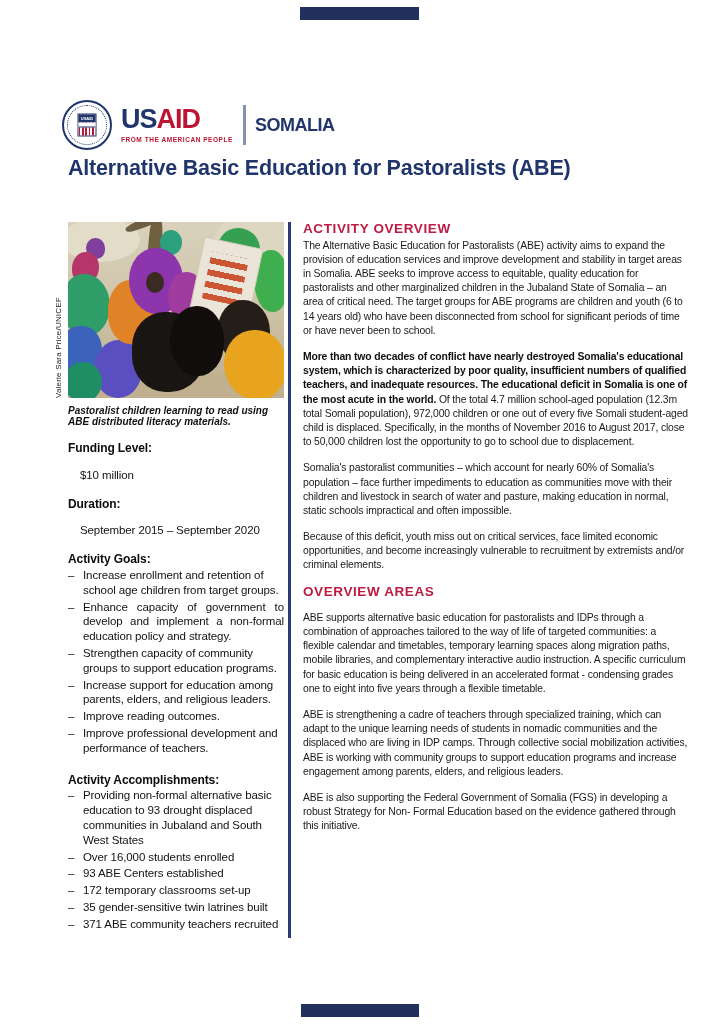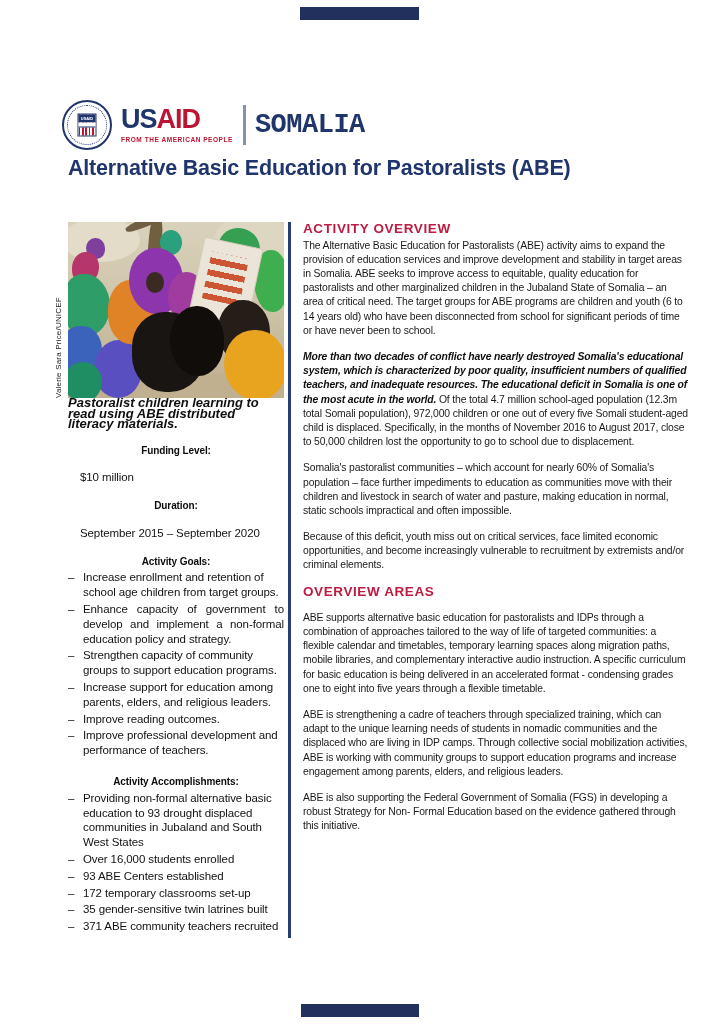--- a/index.html
+++ b/index.html
@@ -23,54 +23,54 @@
   .seal::before{content:""; position:absolute; inset:3px; border:1px dotted var(--navy); border-radius:50%;}
   .shield{position:absolute; left:50%; top:50%; transform:translate(-50%,-50%); width:17px; height:21px; border:0.5px solid var(--navy); background:
     repeating-linear-gradient(90deg, var(--red) 0 1.6px, #fff 1.6px 3.4px);}
   .shield .chief{position:absolute; left:0; top:0; width:100%; height:8px; background:var(--navy); color:#fff; font-size:4px; font-weight:bold; text-align:center; line-height:8px; letter-spacing:0;}
   .shield .band{position:absolute; left:0; top:8px; width:100%; height:4px; background:#fff; border-bottom:1px solid var(--navy);}
   .wordmark{margin-left:9px; line-height:1;}
   .wordmark .big{font-size:27px; font-weight:bold; letter-spacing:-1px; color:var(--navy);}
   .wordmark .big .aid{color:var(--red);}
   .wordmark .tag{font-size:6.5px; color:var(--red); letter-spacing:0.55px; margin-top:4px; font-weight:bold;}
   .logo-sep{width:3px; height:40px; background:#8593AC; margin:0 9px 0 10px; flex:none;}
-  .mission{font-size:27px; font-weight:bold; letter-spacing:-0.5px; color:var(--navy); line-height:1;font-family:Liberation Mono, monospace;}
+  .mission{font-size:18px; font-weight:bold; letter-spacing:-0.5px; color:var(--navy); line-height:1;}
 
   
   .doc-title{position:absolute; left:68px; top:156px; width:620px; font-size:21.5px; font-weight:bold; color:var(--navy); letter-spacing:-0.2px;}
 
   
   .col-divider{position:absolute; left:288px; top:222px; width:2.5px; height:716px; background:var(--divider);}
 
   .left-col{position:absolute; left:68px; top:222px; width:216px; font-size:11.5px; line-height:14.8px; letter-spacing:-0.1px; color:#121212;}
   .right-col{position:absolute; left:303px; top:218px; width:386px; font-size:10.4px; line-height:14.1px; letter-spacing:-0.15px; color:#1a1a1a;}
 
   
   .photo-wrap{position:relative;}
   .photo{position:relative; width:216px; height:176px; overflow:hidden;
     background:linear-gradient(180deg,#d9d1bc 0%,#cfc5aa 45%,#c4b698 78%,#bcae8e 100%);}
   .blob{position:absolute;}
   .photo-credit{position:absolute; left:-16px; top:16px; height:160px; writing-mode:vertical-rl; transform:rotate(180deg);
     font-size:8px; color:#222; letter-spacing:0.2px; white-space:nowrap;}
-  .caption{margin-top:0; width:208px; font-size:13px; font-weight:bold; font-style:italic; line-height:10.5px; color:#101010; letter-spacing:0;}
+  .caption{margin-top:8px; width:208px; font-size:10px; font-weight:bold; font-style:italic; line-height:10.5px; color:#101010; letter-spacing:0;}
 
   
   .sect{margin-top:14px;}
-  .h{font-weight:bold; font-size:10px; color:#0c0c0c; margin-bottom:1px;text-align:center;}
+  .h{font-weight:bold; font-size:12px; color:#0c0c0c; margin-bottom:1px;}
   .val{margin:12px;}
   .li{display:flex; margin-bottom:2px;}
   .li .dash{flex:none; width:15px;}
   .li .txt{flex:1;}
   .li.just .txt{text-align:justify;}
 
   
   .rh{font-size:13.5px; font-weight:bold; color:var(--heading-red); letter-spacing:0.6px; margin:4px 0 3px 0;}
   .rh.areas{margin-top:3px; margin-bottom:12px;}
   .right-col p{margin:0 0 12.5px 0;}
-  .right-col p b{font-weight:bold; color:#101010;font-style:italic;}
+  .right-col p b{font-weight:bold; color:#101010;}
 </style>
 </head>
 <body>
 
 <div class="page">
 
   <div class="mark top"></div>
   <div class="mark bottom"></div>
 
   <div class="logo-row">

